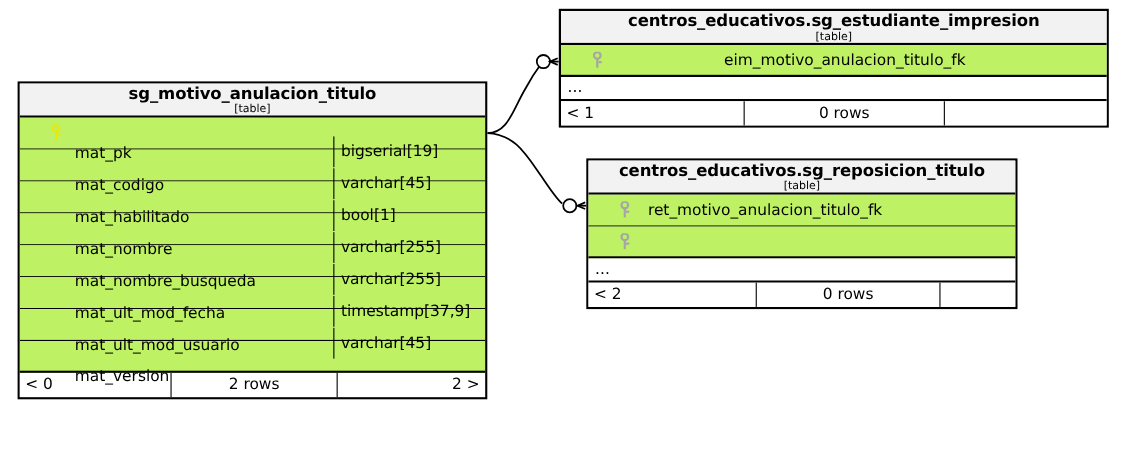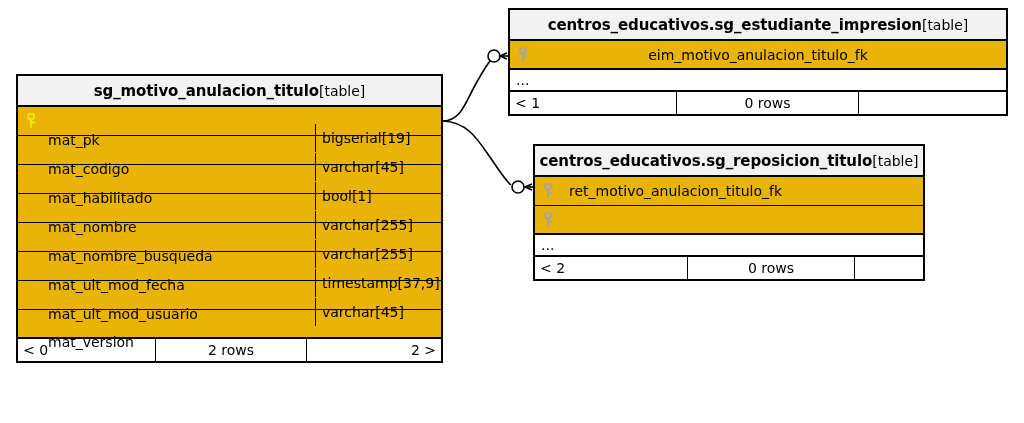--- a/index.html
+++ b/index.html
@@ -35,46 +35,48 @@
   .table-box {
     position: absolute;
     background: #ffffff;
     border: 2px solid #000000;
     box-sizing: border-box;
   }
 
   .tbl-title {
     display: flex;
     align-items: center;
-    justify-content: center;
+    justify-content: flex-end;
     background: #f2f2f2;
     border-bottom: 2px solid #000000;
     box-sizing: border-box;
     padding: 0 9px;
     height: 31px;
+    flex-direction: column;
   }
   .tbl-title-name {
     font-weight: bold;
     font-size: 15px;
     letter-spacing: -0.1px;
     white-space: nowrap;
   }
   .tbl-title-tag {
-    font-size: 14px;
+    font-size: 10px;
     font-weight: normal;
     white-space: nowrap;
   }
 
   .col-row {
     display: flex;
     align-items: center;
     box-sizing: border-box;
     border-bottom: 1px solid #000000;
     height: 29px;
-    background: #eab308;
+    background: #bef264;
+    padding-left: 20px;
   }
   .col-row.last-col {
     border-bottom: 2px solid #000000;
   }
 
   .key-cell {
     width: 26px;
     flex: 0 0 26px;
     display: flex;
     align-items: center;
@@ -92,21 +94,21 @@
     white-space: nowrap;
     border-left: 1px solid #000000;
     box-sizing: border-box;
     padding-left: 6px;
     height: 100%;
     display: flex;
     align-items: center;
   }
 
   
-  #main-table .col-type { width: 126px; margin-top: 34px; }
+  #main-table .col-type { width: 138px; margin-top: 34px; }
   #main-table .col-name { padding-left: 4px; margin-top: 37px; }
 
   
   .ellipsis-row {
     height: 22px;
     display: flex;
     align-items: center;
     padding-left: 6px;
     font-size: 14px;
     box-sizing: border-box;

